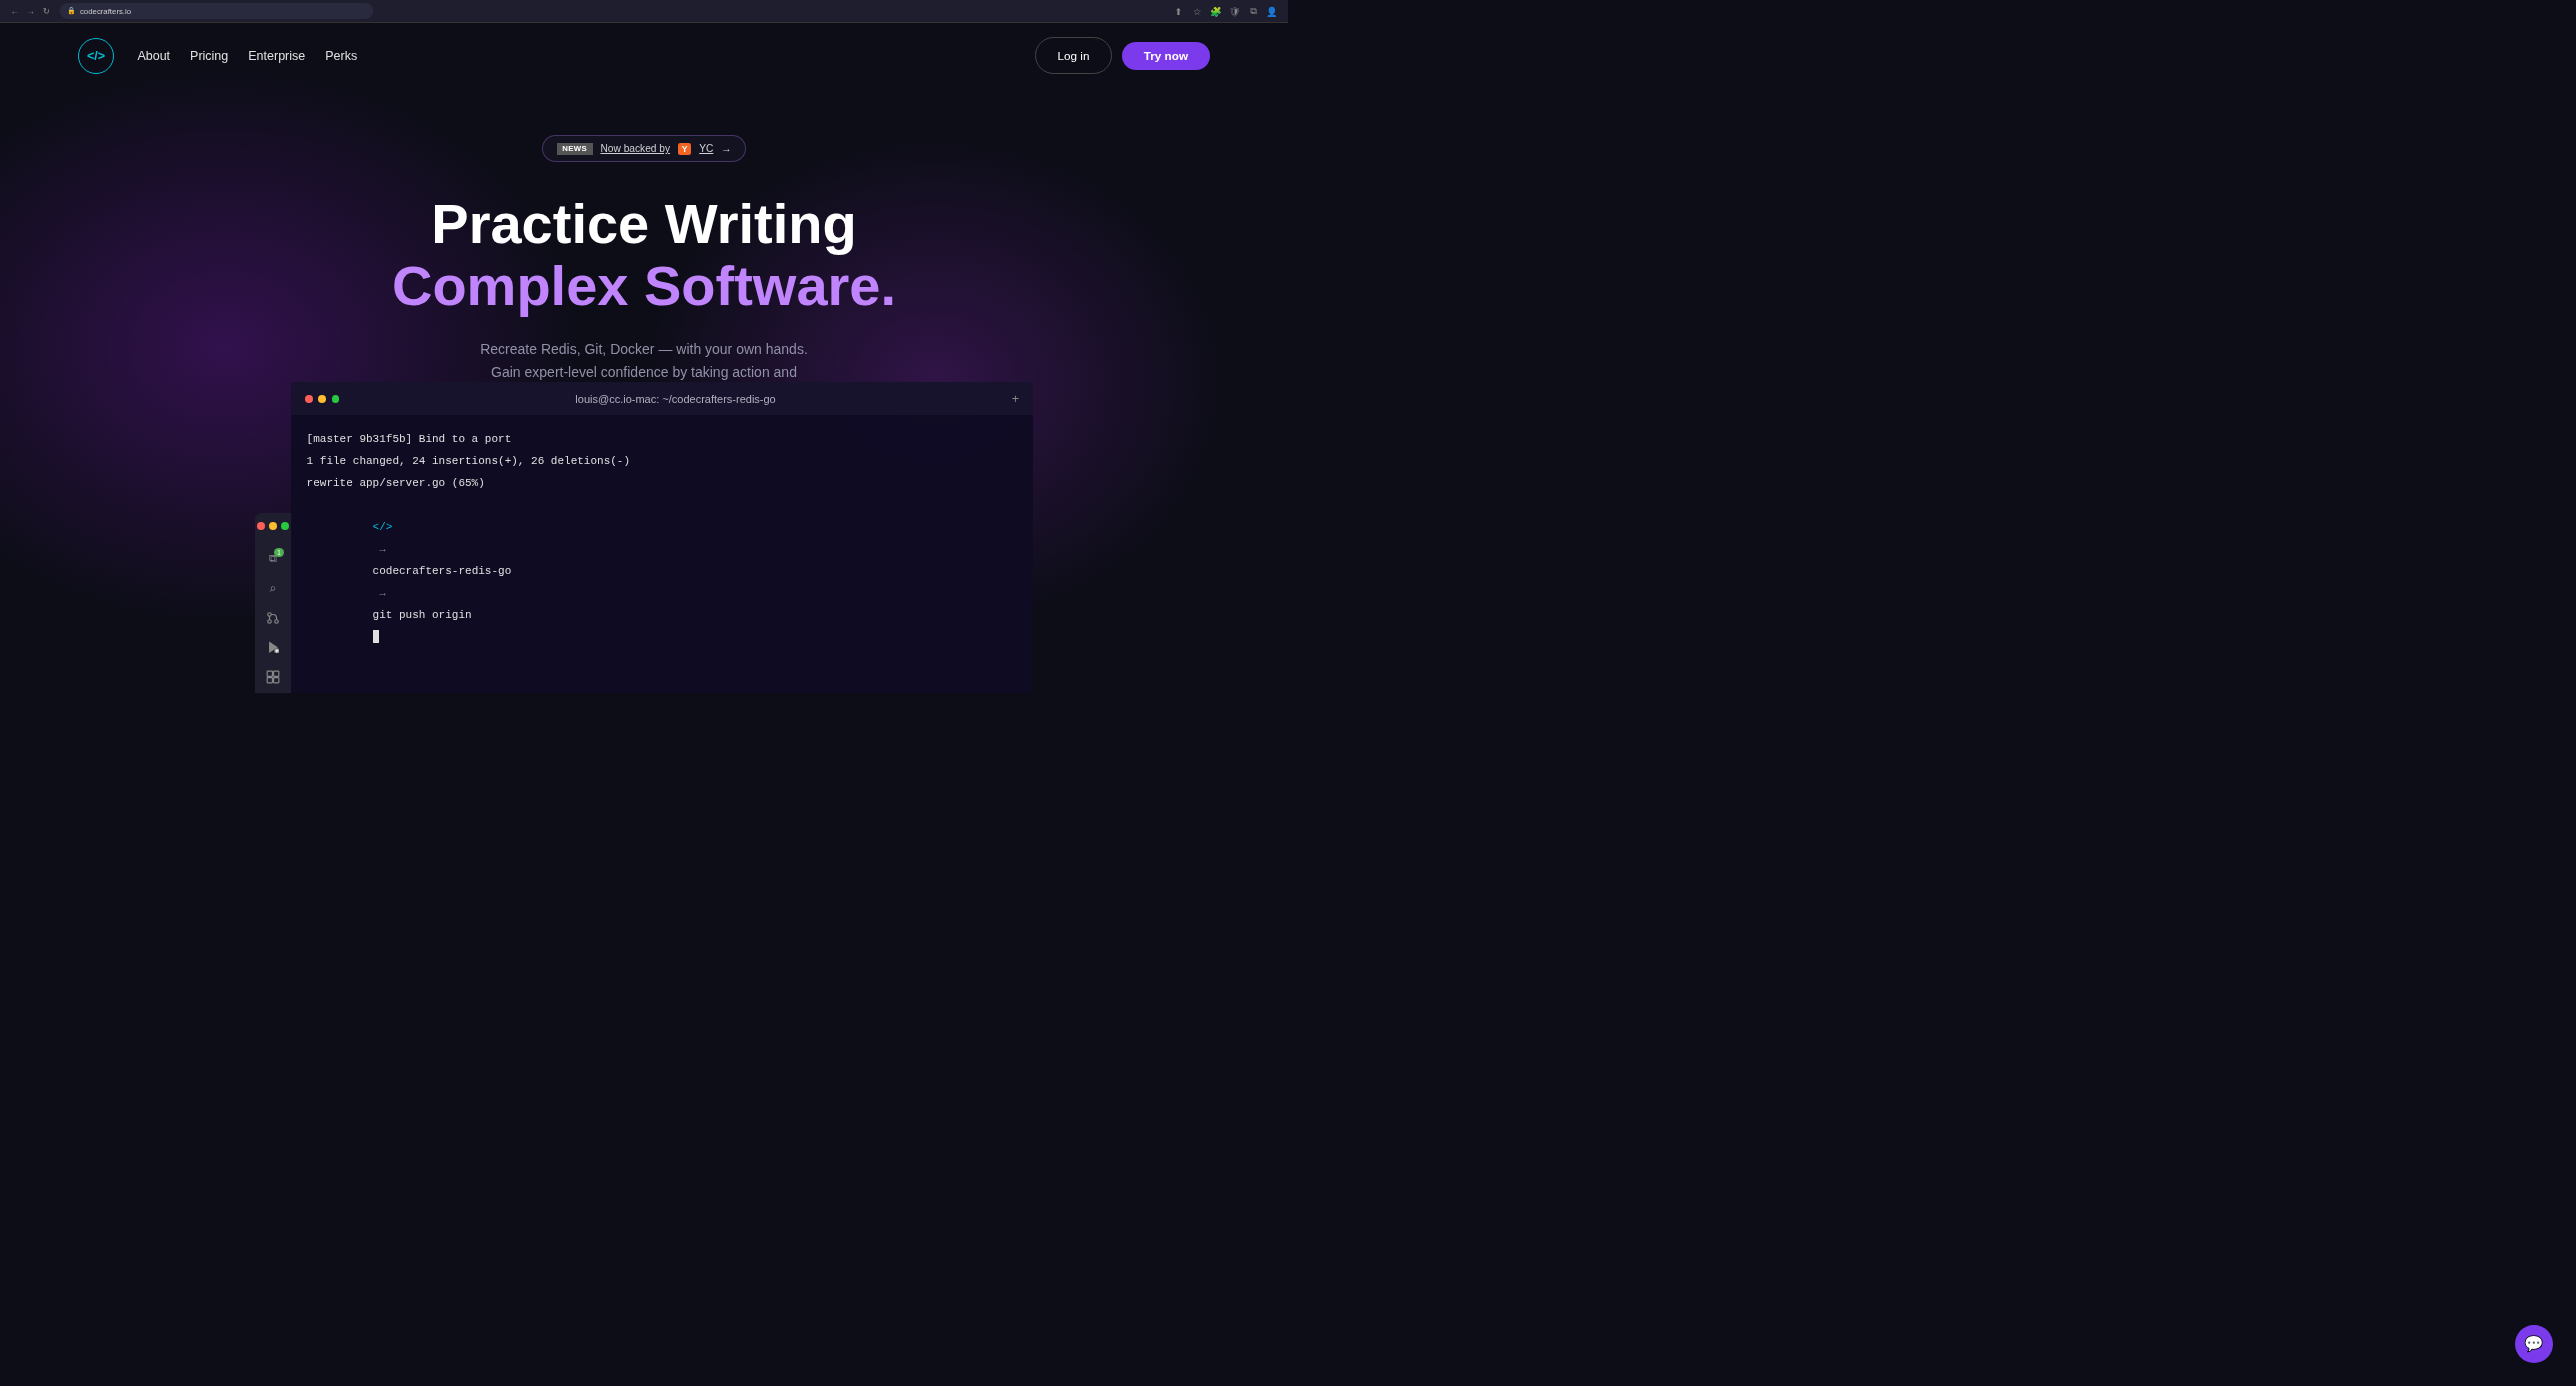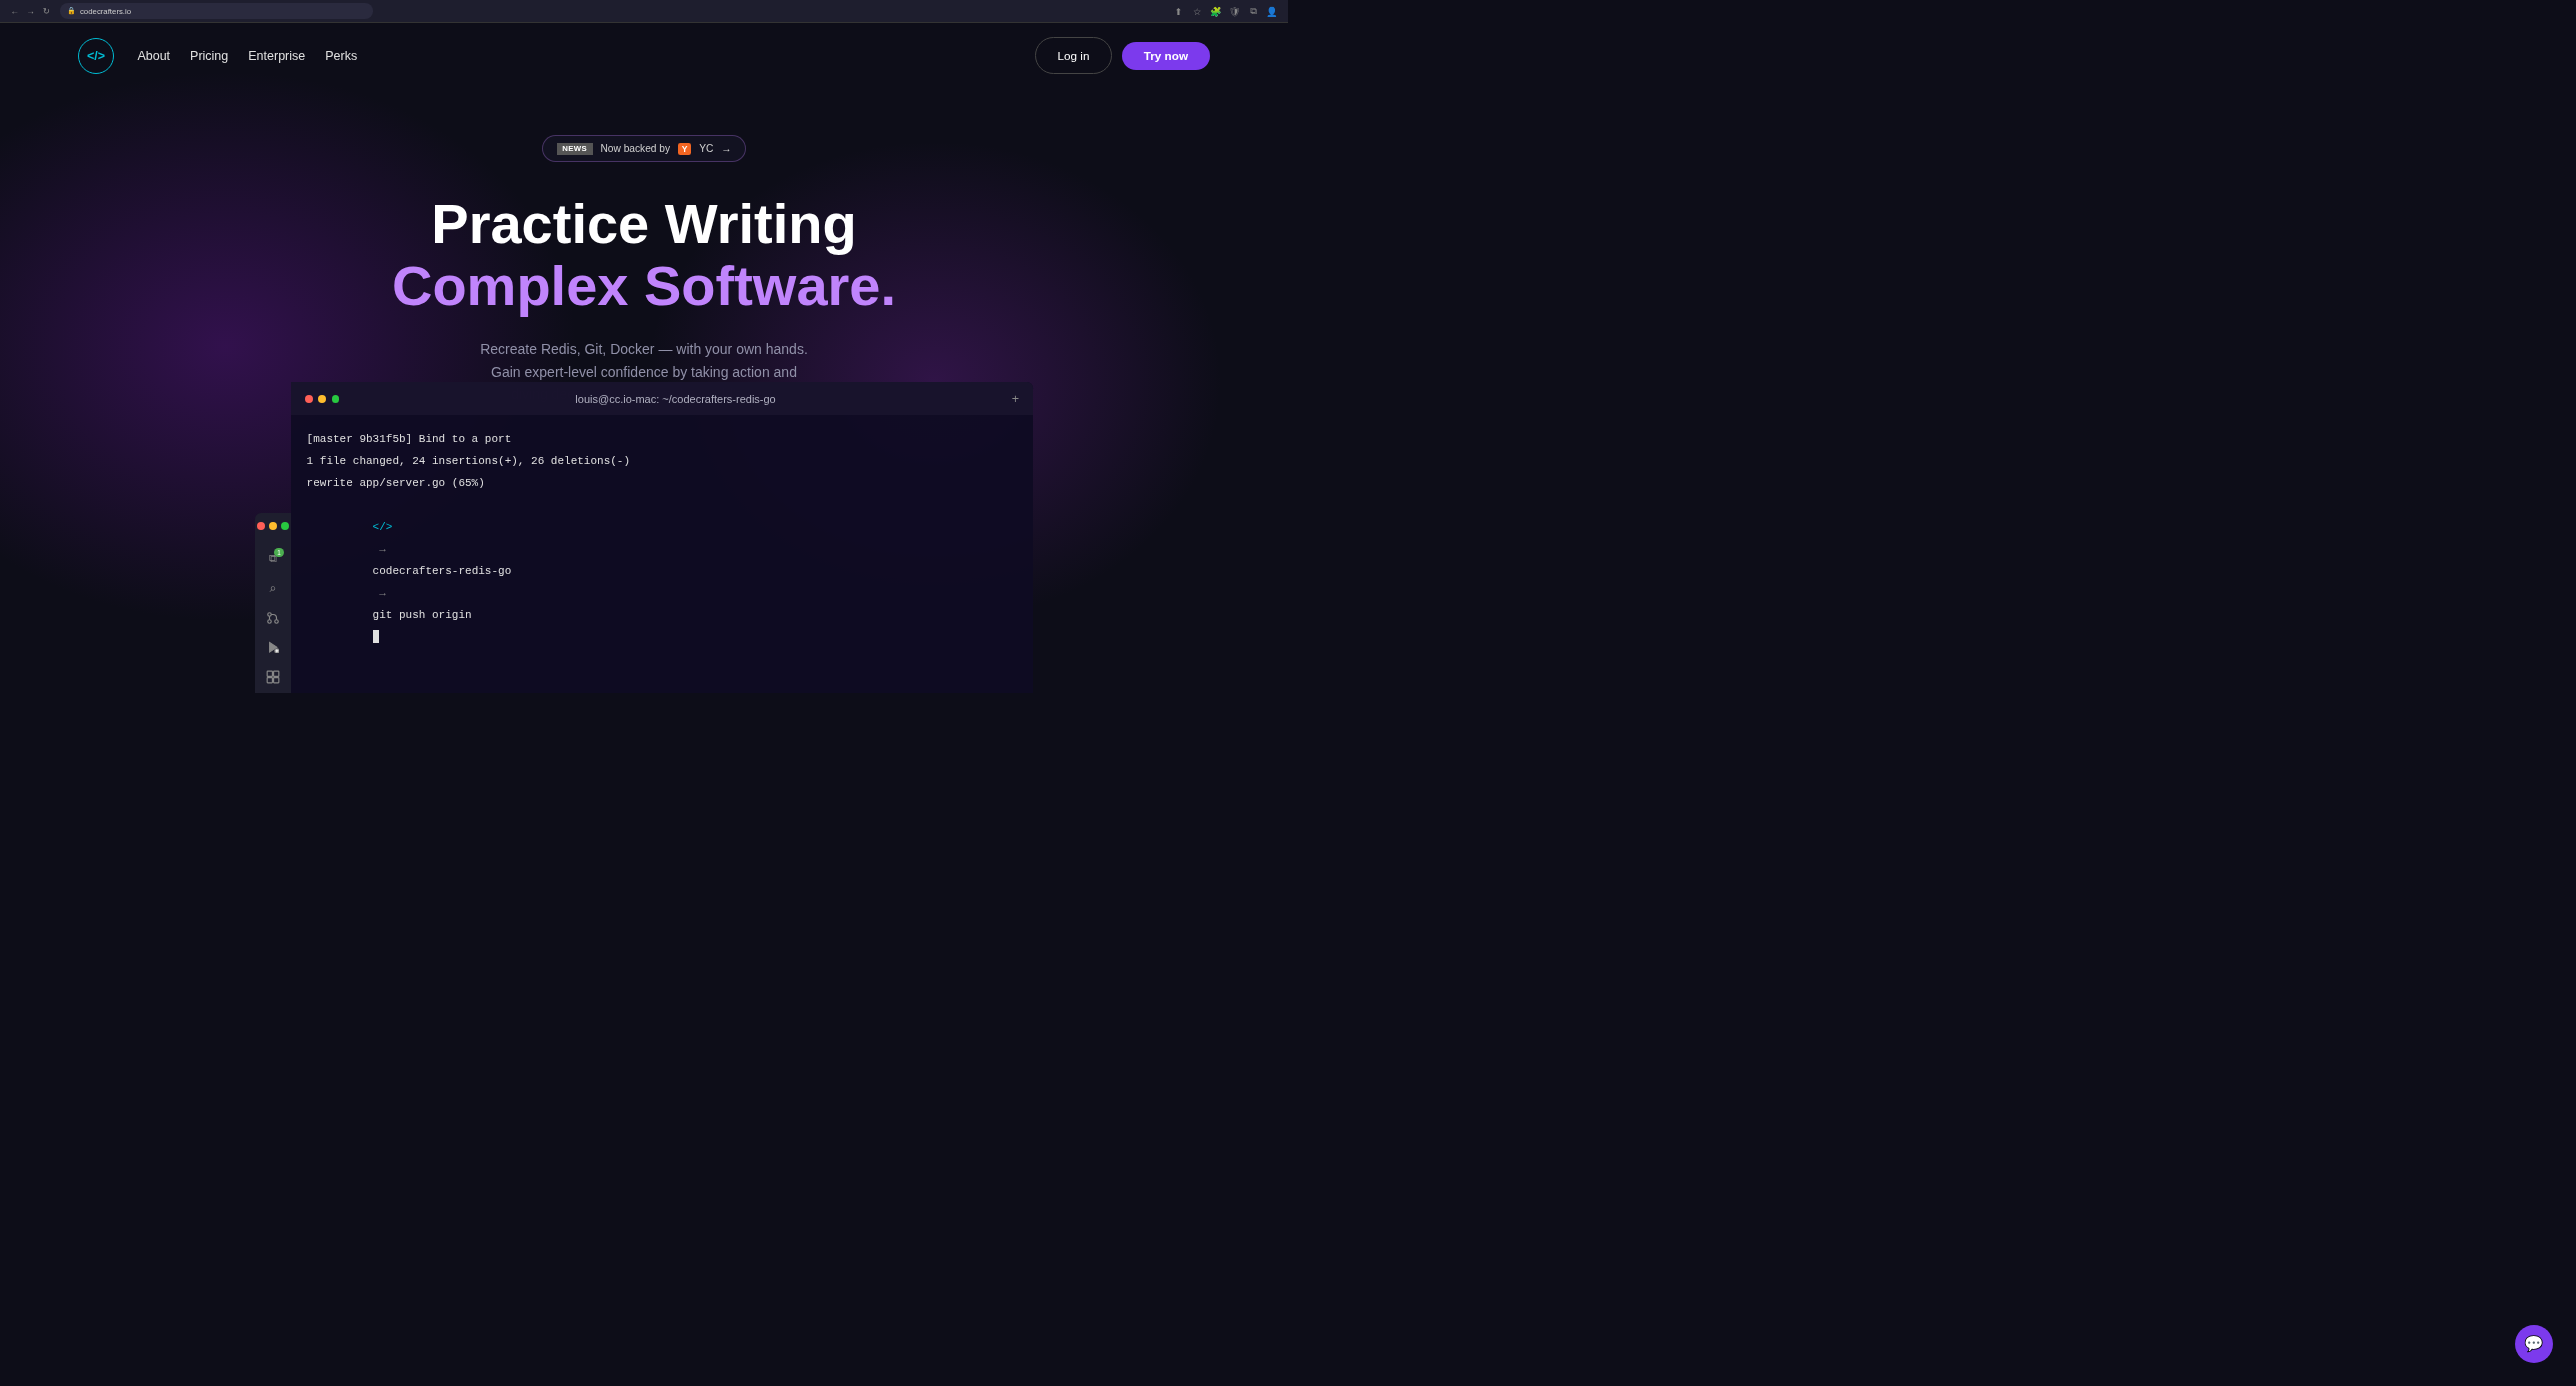--- a/index.html
+++ b/index.html
@@ -215,20 +215,21 @@
     .yc-badge {
       background: #f26522;
       color: #fff;
       font-size: 8.6px;
       font-weight: 700;
       padding: 0.8px 3.9px;
       border-radius: 2.3px;
     }
     .news-text {
       color: #d0d0d0;
+      text-decoration: underline;
     }
     .news-arrow {
       color: #d0d0d0;
     }
 
     
     .hero-title {
       font-size: 56px;
       font-weight: 800;
       line-height: 1.1;

